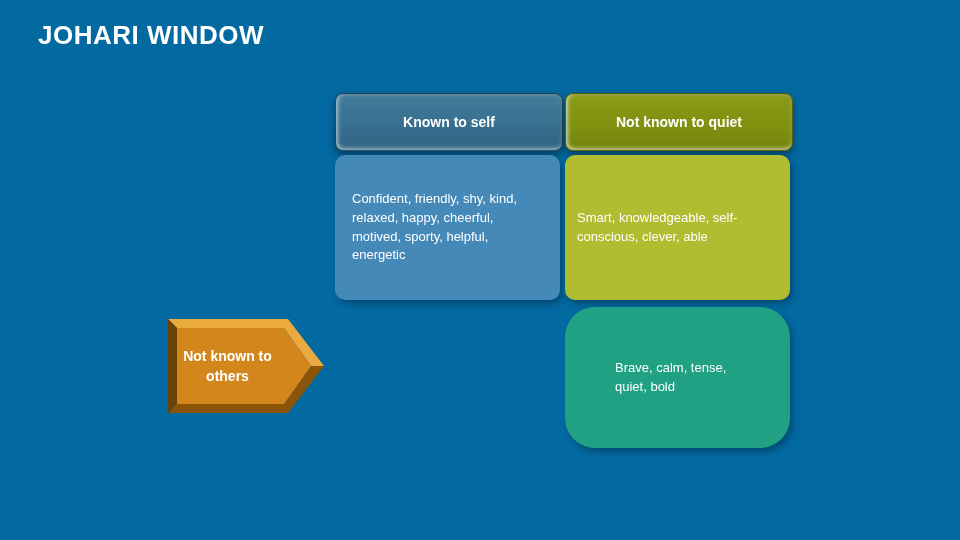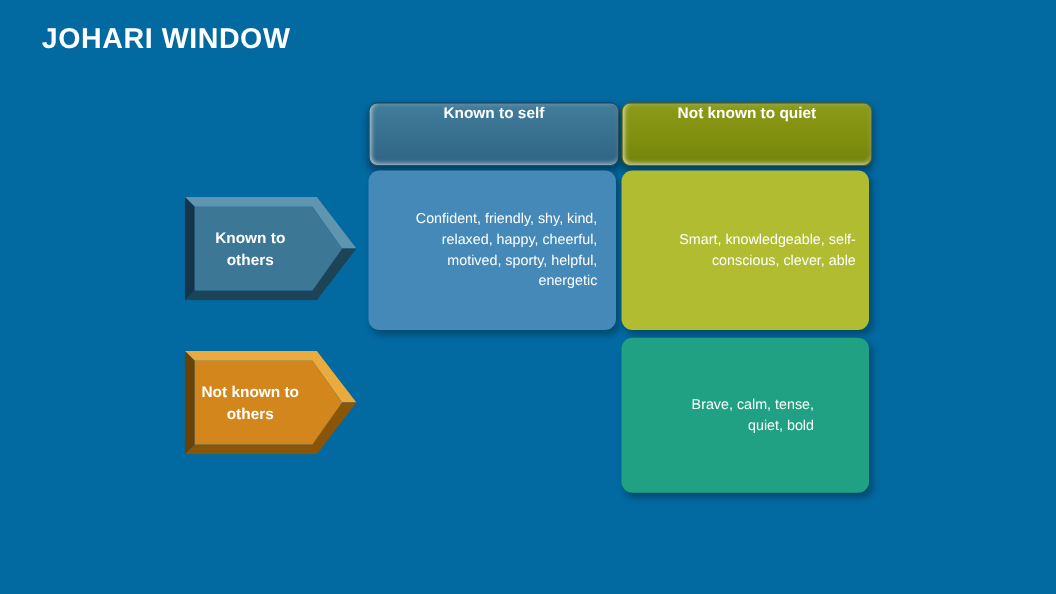--- a/index.html
+++ b/index.html
@@ -23,20 +23,21 @@
     color: #ffffff;
     letter-spacing: 0.5px;
   }
   
   .col-header {
     position: absolute;
     width: 228px;
     height: 58px;
     border-radius: 8px;
     display: flex;
+    align-items: center;
     justify-content: center;
     color: #ffffff;
     font-weight: 700;
     font-size: 14px;
     text-align: center;
   }
   .col-header.blue {
     left: 335px; top: 93px;
     background: linear-gradient(180deg, #417e9c 0%, #386f8e 55%, #306484 100%);
     border: 1px solid rgba(10, 42, 58, 0.55);
@@ -57,34 +58,34 @@
       0 4px 7px rgba(0,0,0,0.4);
   }
   
   .quad {
     position: absolute;
     width: 225px;
     border-radius: 10px;
     display: flex;
     align-items: center;
     justify-content: center;
-    text-align: right;
+    text-align: left;
     color: #ffffff;
     font-size: 13px;
     line-height: 1.45;
     box-shadow: 3px 4px 6px rgba(0,0,0,0.28);
   }
   .quad.row1 { top: 155px; height: 145px; }
   .quad.row2 { top: 307px; height: 141px; }
   .quad.col1 { left: 335px; }
   .quad.col2 { left: 565px; }
   .quad.open    { background: #4489b8; padding: 0 17px; }
   .quad.blind   { background: #b1bc31; padding: 0 12px; }
   .quad.hidden  { background: #f3930f; padding: 0 42px; }
-  .quad.unknown { background: #20a183; padding: 0 50px; }
+  .quad.unknown { background: #20a183; padding: 0 50px; border-radius: 30px; }
   
   .row-arrow {
     position: absolute;
     left: 168px;
     width: 156px;
     height: 94px;
   }
   .row-arrow.teal   { top: 179px; }
   .row-arrow.orange { top: 319px; }
   .row-arrow svg { position: absolute; left: 0; top: 0; }
@@ -108,29 +109,20 @@
 
   <div class="slide-title">JOHARI WINDOW</div>
 
   <div class="col-header blue">
     <span>Known to self</span>
   </div>
   <div class="col-header olive">
     <span>Not known to quiet</span>
   </div>
 
-  <div class="row-arrow teal">
-    <svg width="156" height="94" viewBox="0 0 156 94">
-      <polygon points="0,0 120,0 156,47 143,47 116,9 9,9" fill="#5f95af"></polygon>
-      <polygon points="0,94 120,94 156,47 143,47 116,85 9,85" fill="#1d4356"></polygon>
-      <polygon points="0,0 9,9 9,85 0,94" fill="#16344a"></polygon>
-      <polygon points="9,9 116,9 143,47 116,85 9,85" fill="#3c7795"></polygon>
-    </svg>
-    <div class="arrow-label">Known to others</div>
-  </div>
 
   <div class="row-arrow orange">
     <svg width="156" height="94" viewBox="0 0 156 94">
       <polygon points="0,0 120,0 156,47 143,47 116,9 9,9" fill="#eaaa3e"></polygon>
       <polygon points="0,94 120,94 156,47 143,47 116,85 9,85" fill="#8a5507"></polygon>
       <polygon points="0,0 9,9 9,85 0,94" fill="#6b4206"></polygon>
       <polygon points="9,9 116,9 143,47 116,85 9,85" fill="#d2861b"></polygon>
     </svg>
     <div class="arrow-label">Not known to others</div>
   </div>

